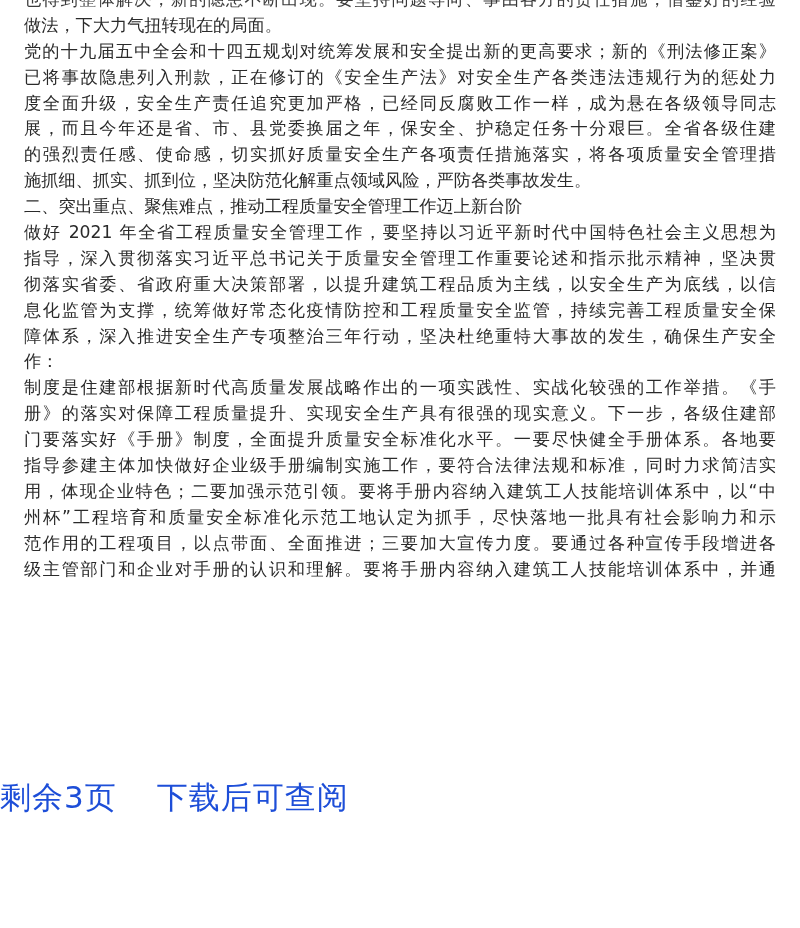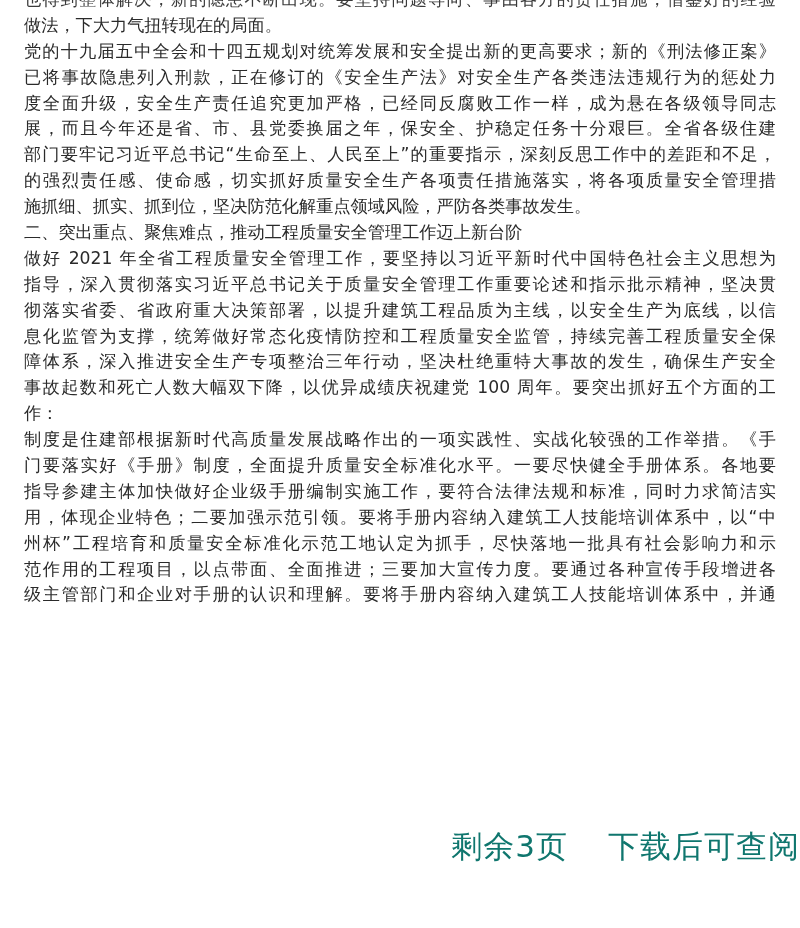--- a/index.html
+++ b/index.html
@@ -6,48 +6,47 @@
     body { width: 800px; height: 928px; overflow: hidden; position: relative; font-family: "DejaVu Sans", "Liberation Sans", sans-serif; }
     .doc { position: absolute; left: 24px; top: -13px; width: 752px; }
     .line {
       height: 25.9px; line-height: 25.9px; font-size: 17.2px; color: #2a2a2a;
       white-space: nowrap; text-align: justify; text-align-last: justify;
       letter-spacing: 0;
     }
     .line.last { text-align-last: left; }
     .line.cut { color: #3a3a3a; }
     .footer {
-      position: absolute; left: 0; top: 826px; width: 800px; text-align: right;
-      font-size: 31px; color: #0f766e; letter-spacing: 1px;
+      position: absolute; left: 0; top: 777px; width: 800px; text-align: left;
+      font-size: 31px; color: #1d4ed8; letter-spacing: 1px;
     }
     .footer span { display: inline-block; }
     .footer .gap { width: 40px; }
   </style>
 </head>
 <body>
 
 <div class="doc" id="doc">
     <div class="line cut">也得到整体解决，新的隐患不断出现。要坚持问题导向、事由各方的责任措施，借鉴好的经验</div>
     <div class="line last">做法，下大力气扭转现在的局面。</div>
     <div class="line">党的十九届五中全会和十四五规划对统筹发展和安全提出新的更高要求；新的《刑法修正案》</div>
     <div class="line">已将事故隐患列入刑款，正在修订的《安全生产法》对安全生产各类违法违规行为的惩处力</div>
     <div class="line">度全面升级，安全生产责任追究更加严格，已经同反腐败工作一样，成为悬在各级领导同志</div>
     <div class="line">展，而且今年还是省、市、县党委换届之年，保安全、护稳定任务十分艰巨。全省各级住建</div>
-    <div class="line">部门要牢记习近平总书记“生命至上、人民至上”的重要指示，深刻反思工作中的差距和不足，</div>
     <div class="line">的强烈责任感、使命感，切实抓好质量安全生产各项责任措施落实，将各项质量安全管理措</div>
     <div class="line last">施抓细、抓实、抓到位，坚决防范化解重点领域风险，严防各类事故发生。</div>
     <div class="line last">二、突出重点、聚焦难点，推动工程质量安全管理工作迈上新台阶</div>
     <div class="line">做好 2021 年全省工程质量安全管理工作，要坚持以习近平新时代中国特色社会主义思想为</div>
     <div class="line">指导，深入贯彻落实习近平总书记关于质量安全管理工作重要论述和指示批示精神，坚决贯</div>
     <div class="line">彻落实省委、省政府重大决策部署，以提升建筑工程品质为主线，以安全生产为底线，以信</div>
     <div class="line">息化监管为支撑，统筹做好常态化疫情防控和工程质量安全监管，持续完善工程质量安全保</div>
     <div class="line">障体系，深入推进安全生产专项整治三年行动，坚决杜绝重特大事故的发生，确保生产安全</div>
-    <div class="line">事故起数和死亡人数大幅双下降，以优异成绩庆祝建党 100 周年。要突出抓好五个方面的工</div>
     <div class="line last">作：</div>
     <div class="line">制度是住建部根据新时代高质量发展战略作出的一项实践性、实战化较强的工作举措。《手</div>
+    <div class="line">册》的落实对保障工程质量提升、实现安全生产具有很强的现实意义。下一步，各级住建部</div>
     <div class="line">门要落实好《手册》制度，全面提升质量安全标准化水平。一要尽快健全手册体系。各地要</div>
     <div class="line">指导参建主体加快做好企业级手册编制实施工作，要符合法律法规和标准，同时力求简洁实</div>
     <div class="line">用，体现企业特色；二要加强示范引领。要将手册内容纳入建筑工人技能培训体系中，以“中</div>
     <div class="line">州杯”工程培育和质量安全标准化示范工地认定为抓手，尽快落地一批具有社会影响力和示</div>
     <div class="line">范作用的工程项目，以点带面、全面推进；三要加大宣传力度。要通过各种宣传手段增进各</div>
     <div class="line">级主管部门和企业对手册的认识和理解。要将手册内容纳入建筑工人技能培训体系中，并通</div>
   </div>
 
 <div class="footer">
   <span>剩余3页</span><span class="gap"></span><span>下载后可查阅</span>

